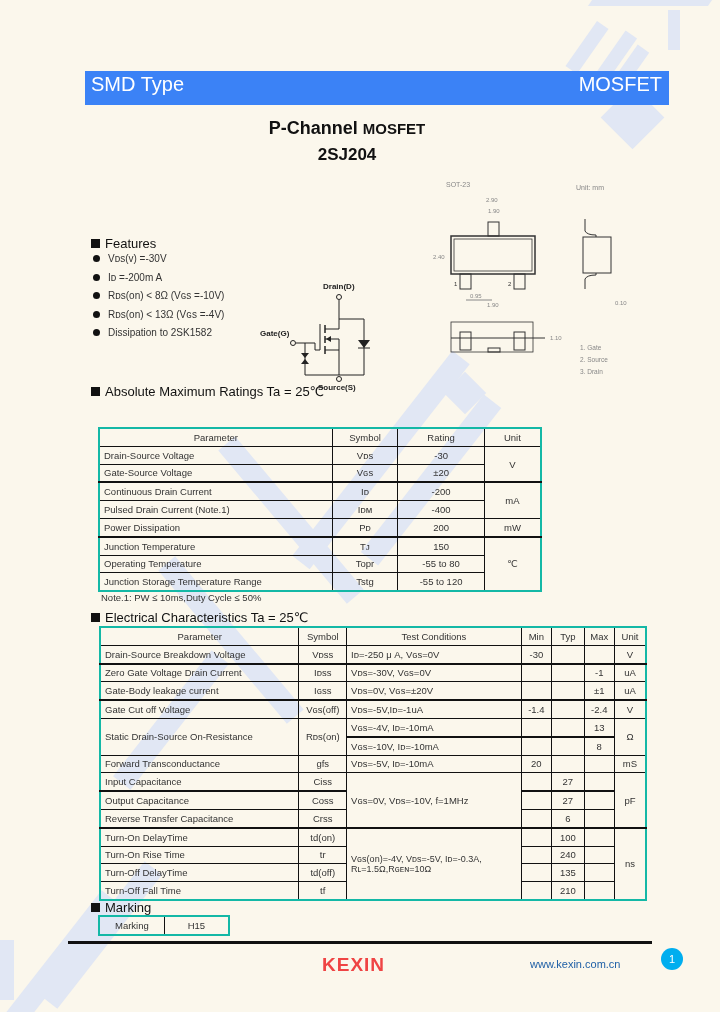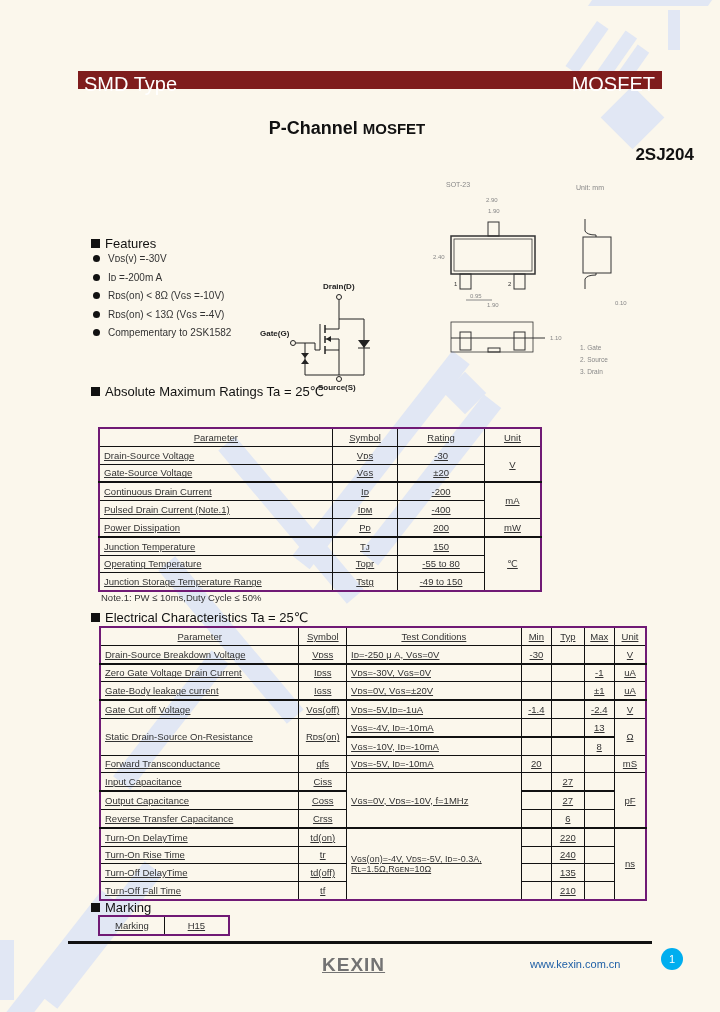--- a/index.html
+++ b/index.html
@@ -4,59 +4,59 @@
 <style>
   html, body { margin: 0; padding: 0; }
   body {
     width: 720px; height: 1012px; position: relative; overflow: hidden;
     background: #fbf7ec;
     font-family: "Liberation Sans", "DejaVu Sans", sans-serif;
     color: #111;
   }
   .wm { position: absolute; background: #e1e7f4; }
   .header-bar {
-    position: absolute; left: 78px; top: 71px; width: 584px; height: 18px;
-    background: #7f1d1d; color: #fff; font-size: 20px; line-height: 26px;
+    position: absolute; left: 85px; top: 71px; width: 584px; height: 34px;
+    background: #3b82f6; color: #fff; font-size: 20px; line-height: 26px;
   }
   .header-bar .left { position: absolute; left: 6px; top: 0; }
   .header-bar .right { position: absolute; right: 7px; top: 0; }
   .title1 {
     position: absolute; left: 0; width: 694px; top: 118px; text-align: center;
     font-size: 18px; font-weight: bold;
   }
   .title1 .small { font-size: 15px; }
   .title2 {
-    position: absolute; left: 0; width: 694px; top: 145px; text-align: right;
+    position: absolute; left: 0; width: 694px; top: 145px; text-align: center;
     font-size: 17px; font-weight: bold;
   }
   .section-title { position: absolute; font-size: 13px; color: #111; }
   .section-title .sq {
     display: inline-block; width: 9px; height: 9px; background: #111; margin-right: 5px; vertical-align: 0px;
   }
   .features { position: absolute; left: 93px; top: 250px; font-size: 10px; color: #333; }
   .features .item { height: 18.5px; line-height: 18.5px; white-space: nowrap; }
   .features .dot {
     display: inline-block; width: 7px; height: 7px; border-radius: 50%; background: #111;
     margin-right: 8px; vertical-align: 0px;
   }
   table.dt {
     position: absolute; border-collapse: collapse; font-size: 9.5px; color: #333;
     background: transparent;
   }
   table.dt td, table.dt th {
     border: 1px solid #111; padding: 0 4px; height: 16.8px; font-weight: normal; white-space: nowrap;
   }
-  table.dt { border: 2px solid #701a75; text-decoration: underline; }
+  table.dt { border: 2px solid #14b8a6; }
   table.dt .c { text-align: center; }
   table.dt .thick-top td { border-top: 2px solid #111; }
   .note { position: absolute; font-size: 9.5px; color: #333; }
   .footer-line { position: absolute; left: 68px; top: 941px; width: 584px; height: 3px; background: #111; }
   .logo {
     position: absolute; left: 322px; top: 954px; font-size: 19px; font-weight: bold;
-    color: #737373; letter-spacing: 1px; text-decoration: underline;
+    color: #ef4444; letter-spacing: 1px;
   }
   .url { position: absolute; left: 530px; top: 958px; font-size: 11px; color: #1e5fa6; }
   .pagenum {
     position: absolute; left: 661px; top: 948px; width: 22px; height: 22px; border-radius: 50%;
     background: #00aeef; color: #fff; font-size: 11px; text-align: center; line-height: 22px;
   }
   .diag-label { font-family: "Liberation Sans", sans-serif; }
 </style>
 </head>
 <body>
@@ -90,21 +90,21 @@
 <div class="title2">2SJ204</div>
 
 <div class="section-title" style="left:91px;top:236px;">
   <span class="sq"></span><span>Features</span>
 </div>
 <div class="features">
   <div class="item"><span class="dot"></span><span>Vᴅs(v) =-30V</span></div>
   <div class="item"><span class="dot"></span><span>Iᴅ =-200m A</span></div>
   <div class="item"><span class="dot"></span><span>Rᴅs(on) &lt; 8Ω (Vɢs =-10V)</span></div>
   <div class="item"><span class="dot"></span><span>Rᴅs(on) &lt; 13Ω (Vɢs =-4V)</span></div>
-  <div class="item"><span class="dot"></span><span>Compementary to 2SK1582</span></div>
+  <div class="item"><span class="dot"></span><span>Dissipation to 2SK1582</span></div>
 </div>
 
 <svg style="position:absolute;left:260px;top:278px;" width="120" height="115">
   <text x="63" y="11" font-size="8" font-weight="bold" fill="#222" class="diag-label">Drain(D)</text>
   <circle cx="79" cy="19" r="2.5" fill="none" stroke="#222"></circle>
   <line x1="79" y1="22" x2="79" y2="41" stroke="#222"></line>
   <line x1="79" y1="41" x2="104" y2="41" stroke="#222"></line>
   <line x1="104" y1="41" x2="104" y2="97" stroke="#222"></line>
   <polygon points="98,62 110,62 104,70" fill="#222"></polygon>
   <line x1="98" y1="70" x2="110" y2="70" stroke="#222"></line>
@@ -214,21 +214,21 @@
     <td class="c" rowspan="3">℃</td>
   </tr>
   <tr>
     <td>Operating Temperature</td>
     <td class="c">Topr</td>
     <td class="c">-55 to 80</td>
   </tr>
   <tr>
     <td>Junction Storage Temperature Range</td>
     <td class="c">Tstg</td>
-    <td class="c">-49 to 150</td>
+    <td class="c">-55 to 120</td>
   </tr>
 </tbody>
   </table>
 <div class="note" style="left:101px;top:592px;">Note.1: PW ≤ 10ms,Duty Cycle ≤ 50%</div>
 
 <div class="section-title" style="left:91px;top:610px;">
   <span class="sq"></span><span>Electrical Characteristics Ta = 25℃</span>
 </div>
 <table class="dt" style="left:99px;top:626px;width:548px;">
   <colgroup>
@@ -334,21 +334,21 @@
     <td class="c"></td>
   </tr>
   <tr class="thick-top">
     <td>Turn-On DelayTime</td>
     <td class="c">td(on)</td>
     <td rowspan="4" style="font-size:9px;">
       <div>Vɢs(on)=-4V, Vᴅs=-5V, Iᴅ=-0.3A,</div>
       <div>Rʟ=1.5Ω,Rɢᴇɴ=10Ω</div>
     </td>
     <td class="c"></td>
-    <td class="c">220</td>
+    <td class="c">100</td>
     <td class="c"></td>
     <td class="c" rowspan="4">ns</td>
   </tr>
   <tr>
     <td>Turn-On Rise Time</td>
     <td class="c">tr</td>
     <td class="c"></td>
     <td class="c">240</td>
     <td class="c"></td>
   </tr>

